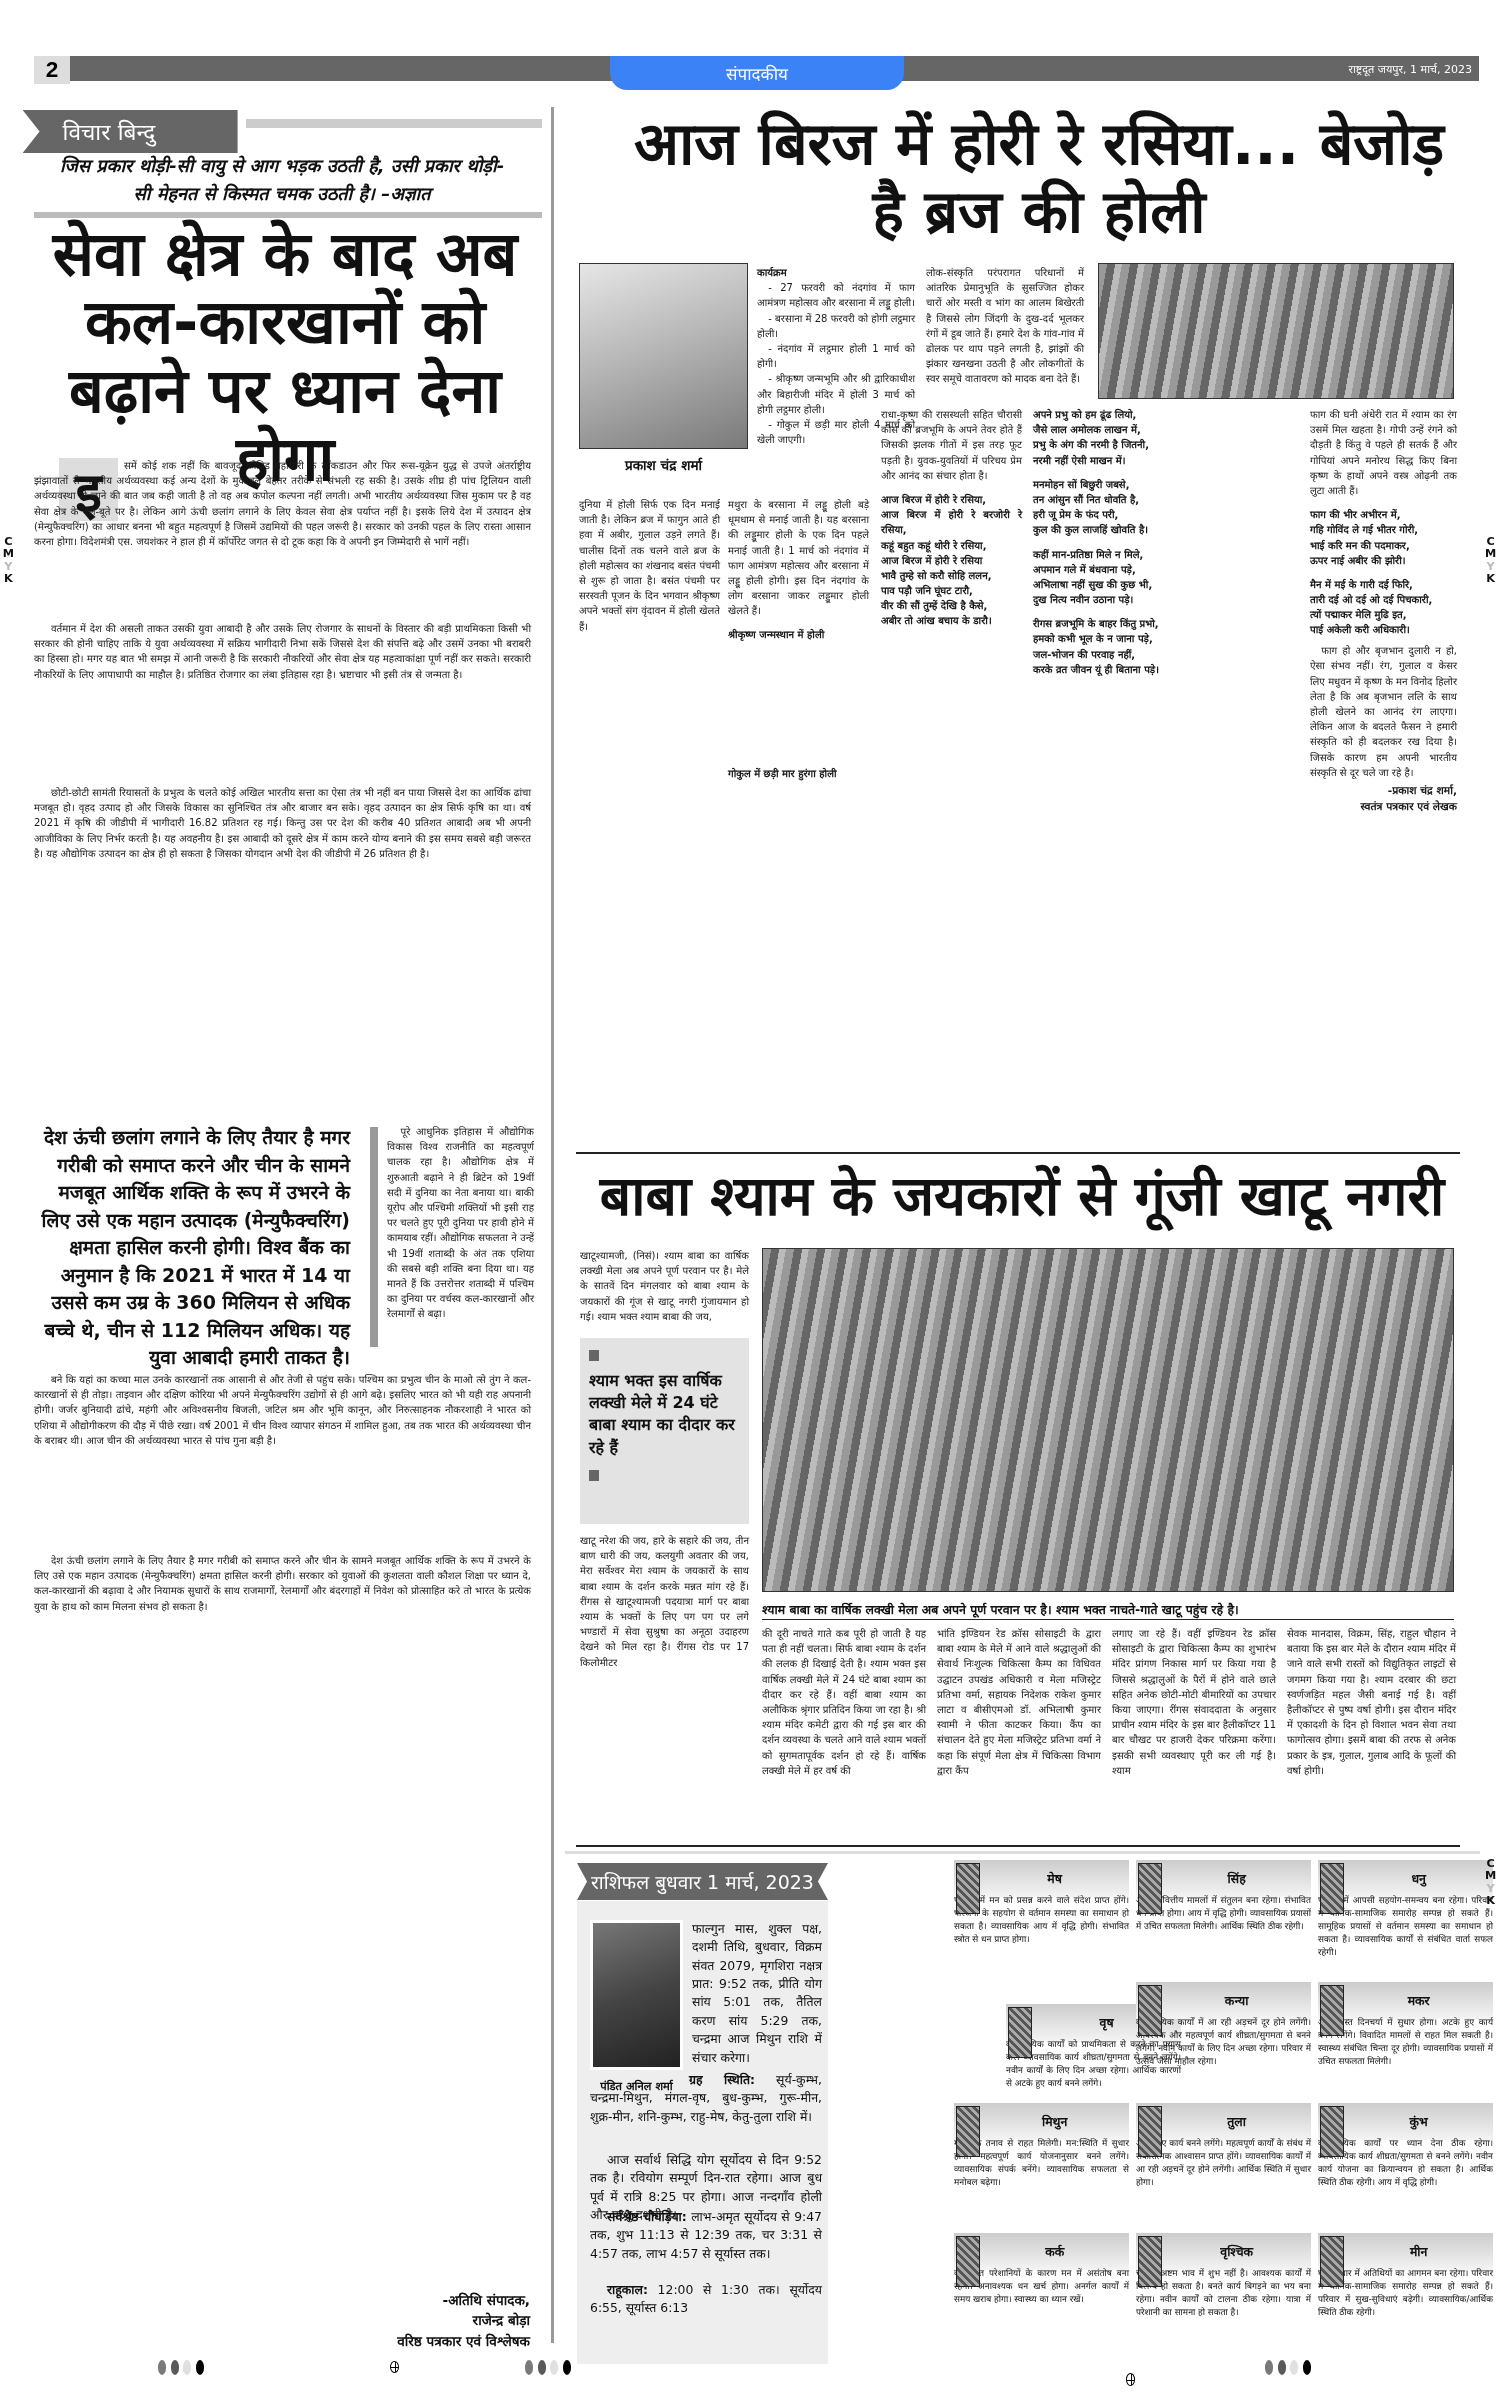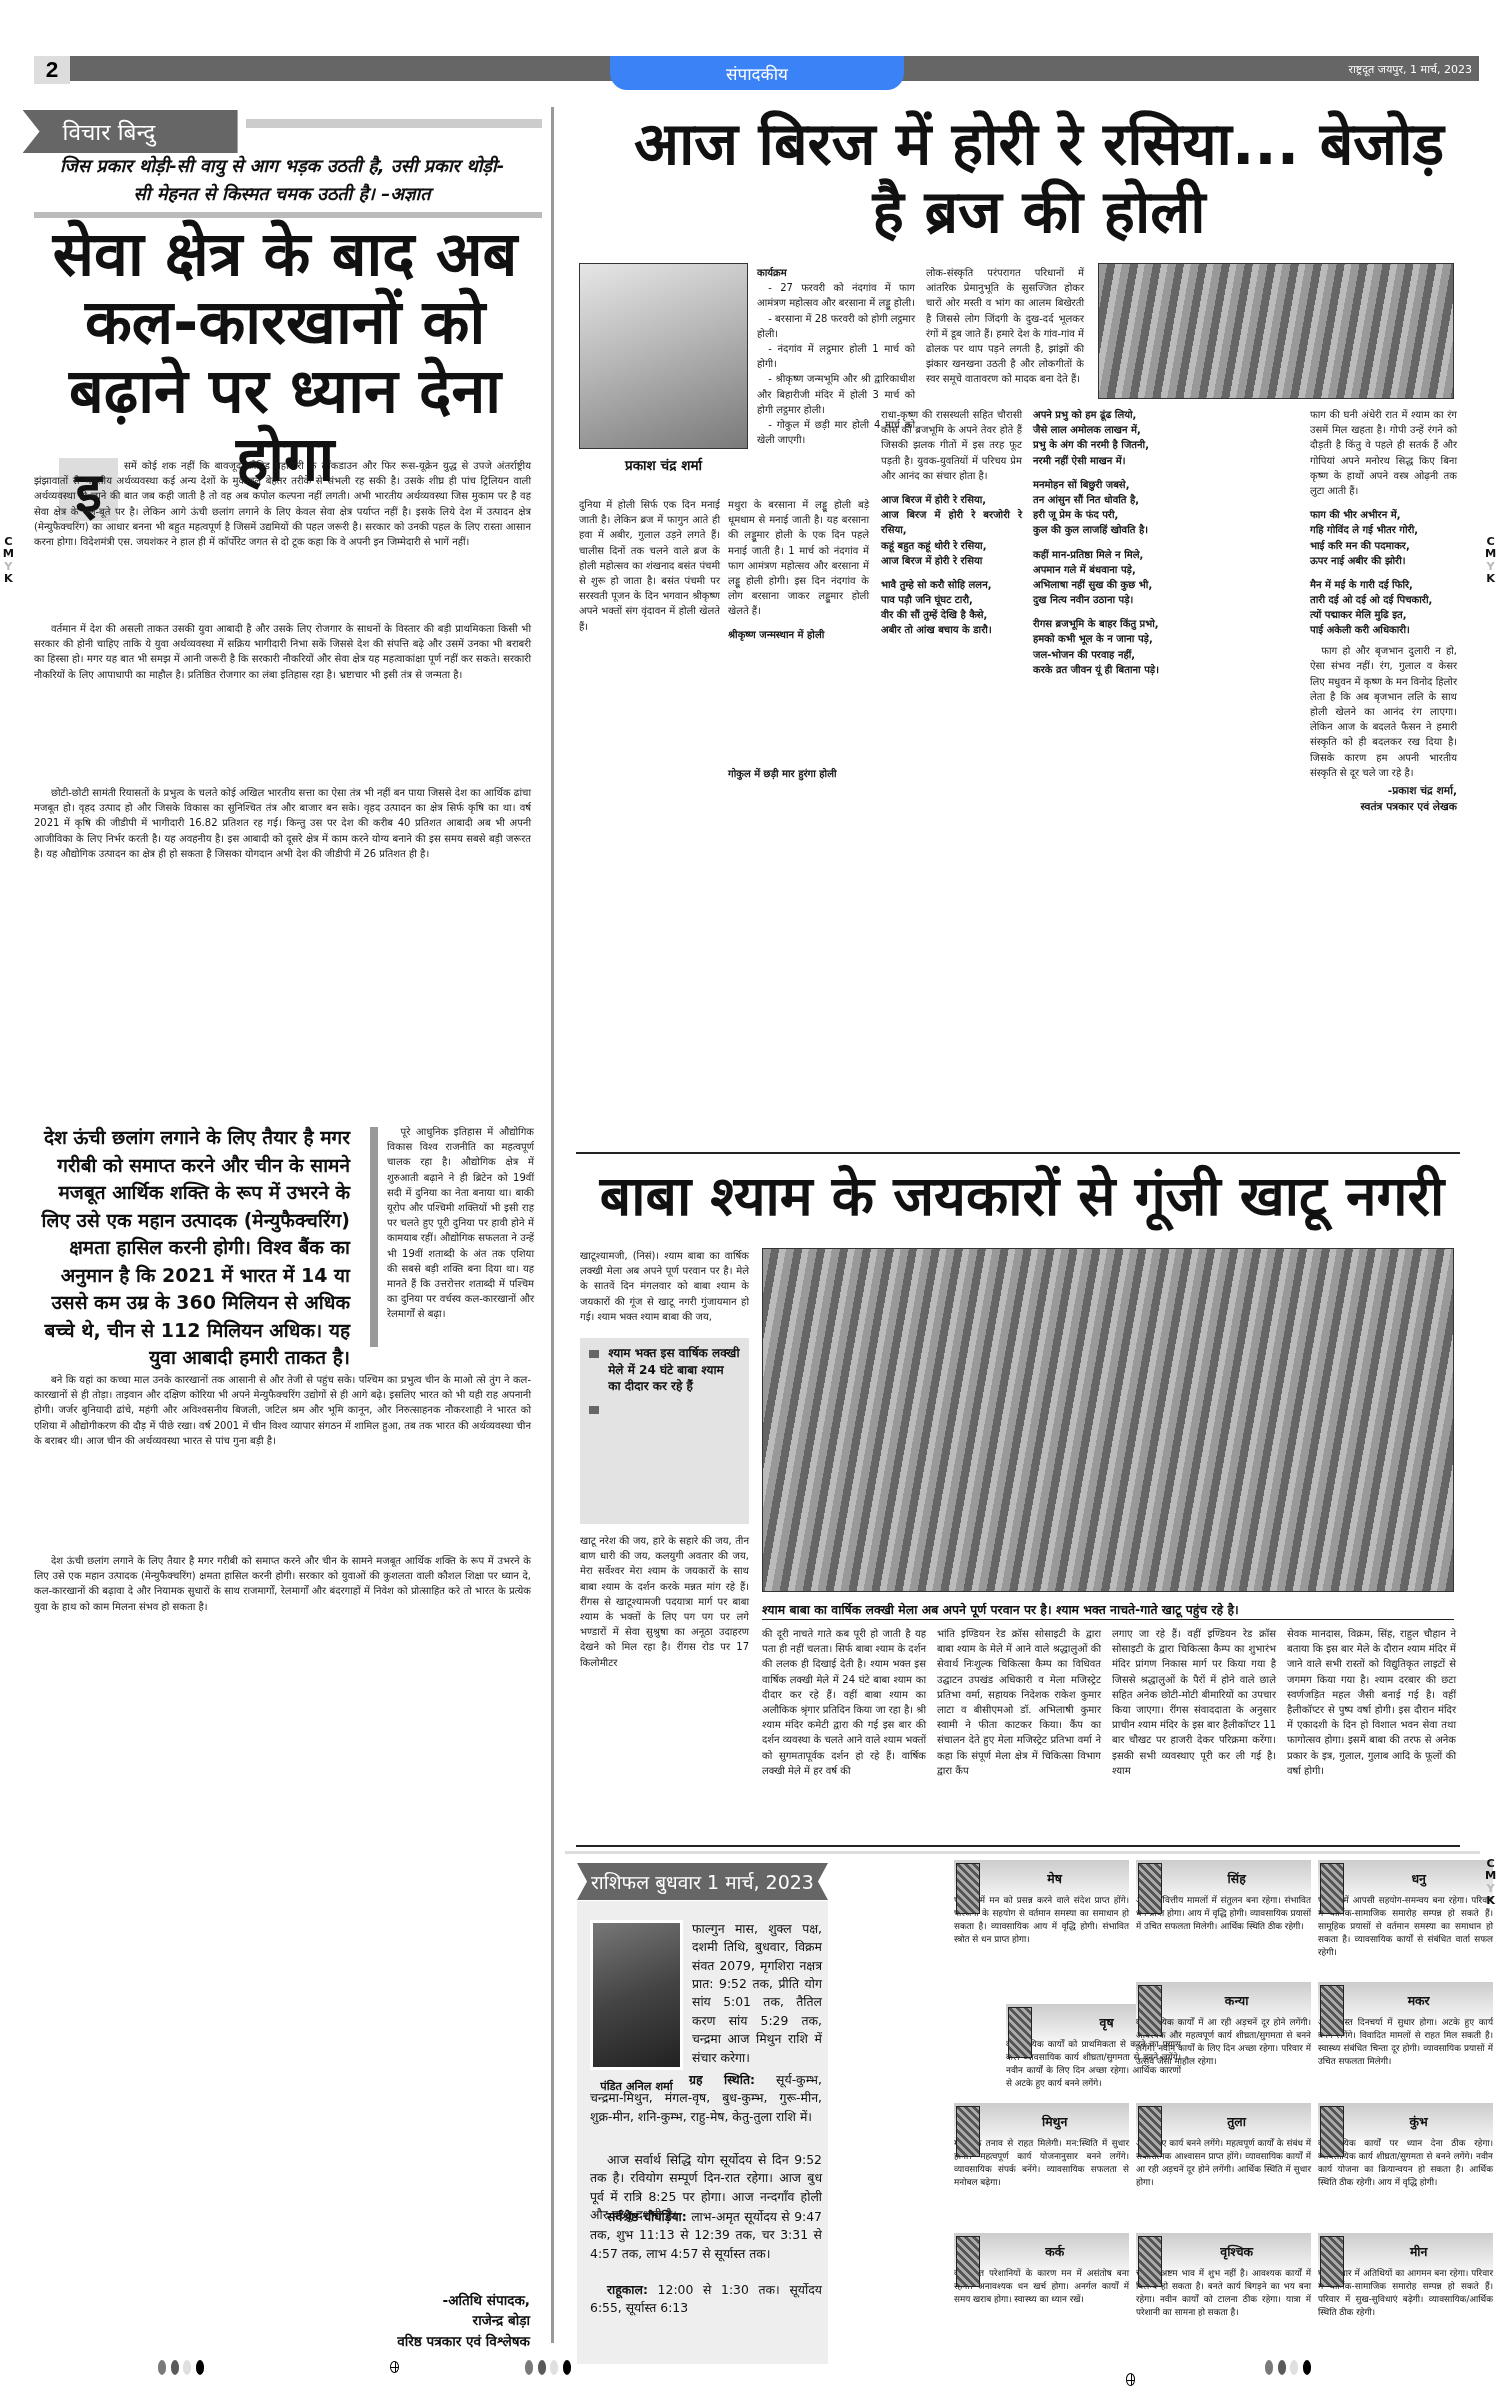--- a/index.html
+++ b/index.html
@@ -38,21 +38,21 @@
   
   .right-headline { left: 610px; top: 110px; width: 858px; font-size: 59px; line-height: 1.15; text-align:center; font-weight:bold; }
   .photo { background: linear-gradient(160deg,#e6e6e6 0%,#b7b7b7 45%,#7a7a7a 100%); border: 1.1px solid #333; }
   .photo.dark { background: linear-gradient(160deg,#777 0%,#444 50%,#222 100%); }
   .photo.crowd { background: repeating-linear-gradient(100deg,#999 0 8px,#666 8px 16px,#bbb 16px 22.6px); }
   .caption { font-size: 13.6px; font-weight: bold; text-align:center; }
   .subhead { font-weight: bold; }
 
   .khatu-headline { left: 576px; top: 1163px; width: 892px; font-size: 55px; text-align:center; font-weight:bold; line-height:1.2; }
   .highlight-box { left: 580px; top: 1338px; width: 169px; height: 186px; background:#e3e3e3; padding: 6.8px 9px; }
-  .hl-item { display:flex; gap: 9px; font-size: 12px; font-weight:bold; line-height:1.4; margin-bottom: 5.6px; }
+  .hl-item { display:flex; gap: 9px; font-size: 16px; font-weight:bold; line-height:1.4; margin-bottom: 5.6px; flex-direction: column; }
   .hl-bullet { width: 10.2px; height: 8px; background:#666; margin-top: 5.6px; flex: 0 0 10.2px; }
 
   
   .rashi-banner { left: 577px; top: 1863px; width: 251px; height: 37px; background:#666; color:#fff; font-size: 19px;
             display:flex; align-items:center; justify-content:center;
             clip-path: polygon(0 0,100% 0,96% 50%,100% 100%,0 100%,4% 50%); }
   .rashi-panel { left: 577px; top: 1901px; width: 251px; height: 463px; background:#eee; }
   .rashi-text { font-size: 12.4px; line-height: 1.48; text-align: justify; }
   .sign-card { position:absolute; width: 175px; }
   .sign-head { height: 37px; background: linear-gradient(#ccc,#f4f4f4); display:flex; }
@@ -124,21 +124,21 @@
   <p class="subhead" style="margin-top:124px">गोकुल में छड़ी मार हुरंगा होली</p>
 </div>
 <div class="abs body-text" style="left:881px;top:407px;width:141px;">
   <p>राधा-कृष्ण की रासस्थली सहित चौरासी कोस की ब्रजभूमि के अपने तेवर होते हैं जिसकी झलक गीतों में इस तरह फूट पड़ती है। युवक-युवतियों में परिचय प्रेम और आनंद का संचार होता है।</p>
   <div class="subhead" style="margin-top:9px">
     <div>आज बिरज में होरी रे रसिया,</div>
     <div>आज बिरज में होरी रे बरजोरी रे रसिया,</div>
     <div>कहूं बहुत कहूं थोरी रे रसिया,</div>
     <div>आज बिरज में होरी रे रसिया</div>
   </div>
-  <div class="subhead" style="margin-top:9px">
+  <div class="subhead" style="">
     <div>भावै तुम्हे सो करौ सोहि ललन,</div>
     <div>पाव पड़ौ जनि घूंघट टारौ,</div>
     <div>वीर की सौं तुम्हें देखि है कैसे,</div>
     <div>अबीर तो आंख बचाय के डारौ।</div>
   </div>
 </div>
 <div class="abs body-text" style="left:1033px;top:407px;width:147px;">
   <div class="subhead">
     <div>अपने प्रभु को हम ढूंढ लियो,</div>
     <div>जैसे लाल अमोलक लाखन में,</div>

